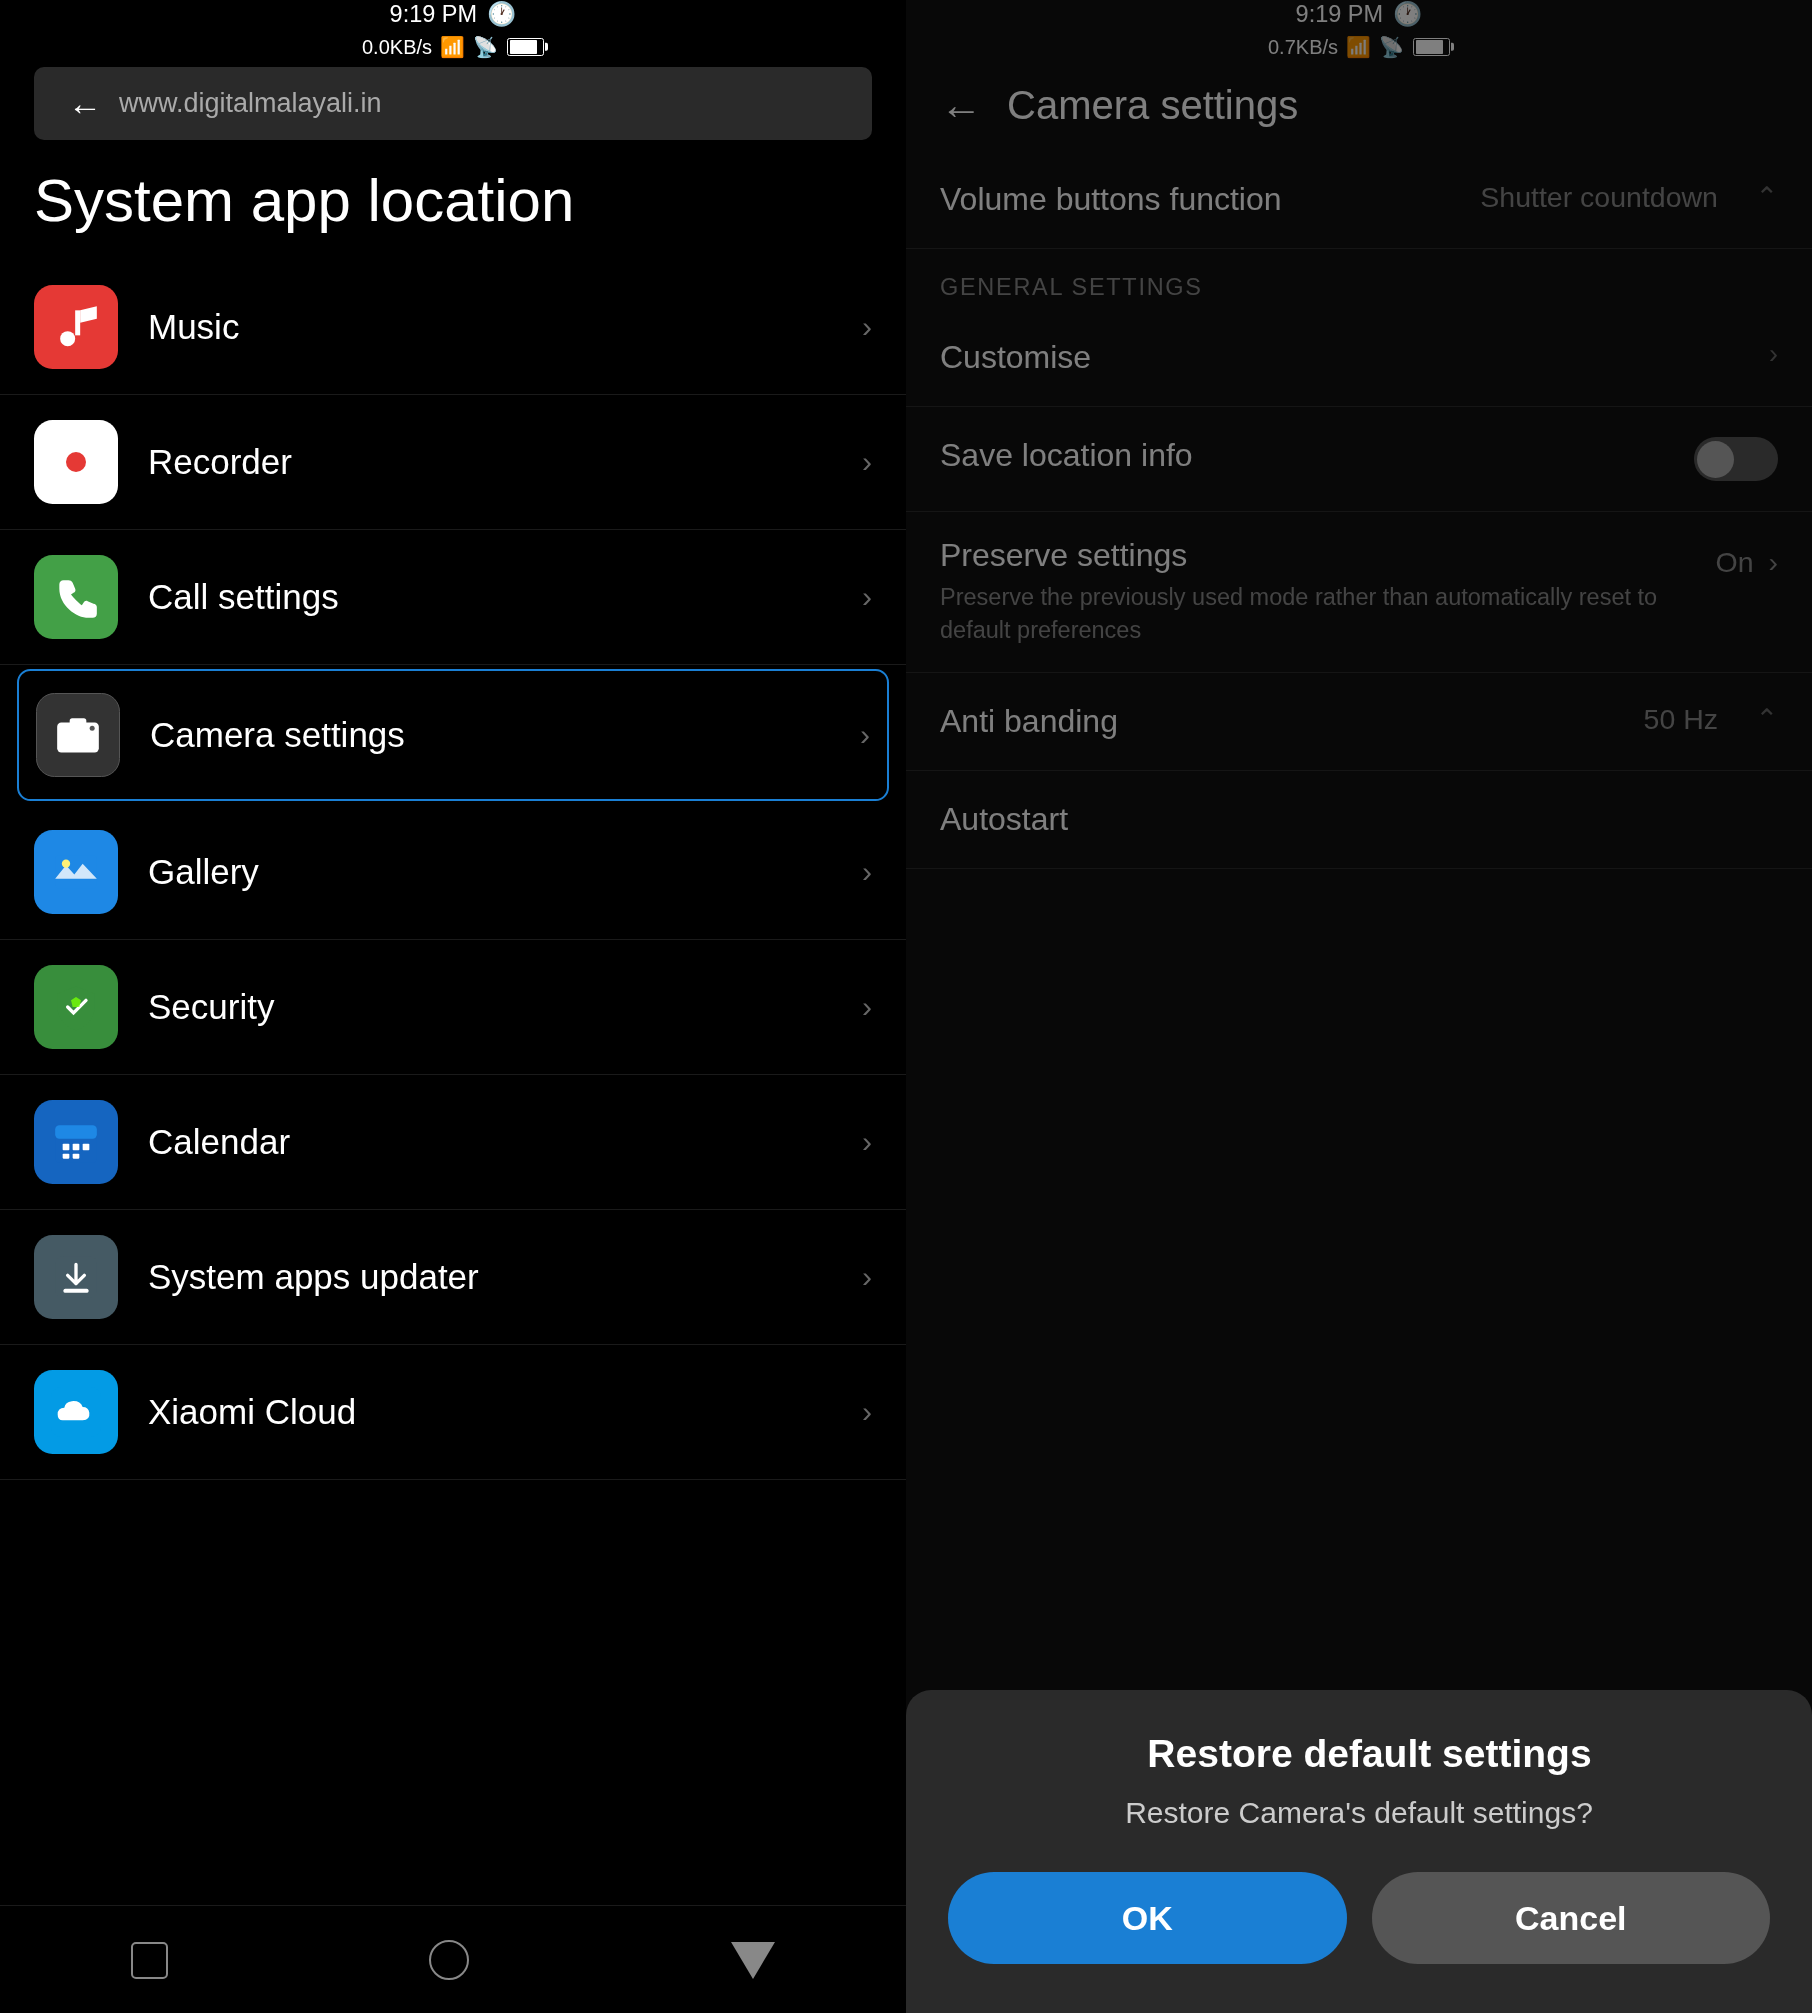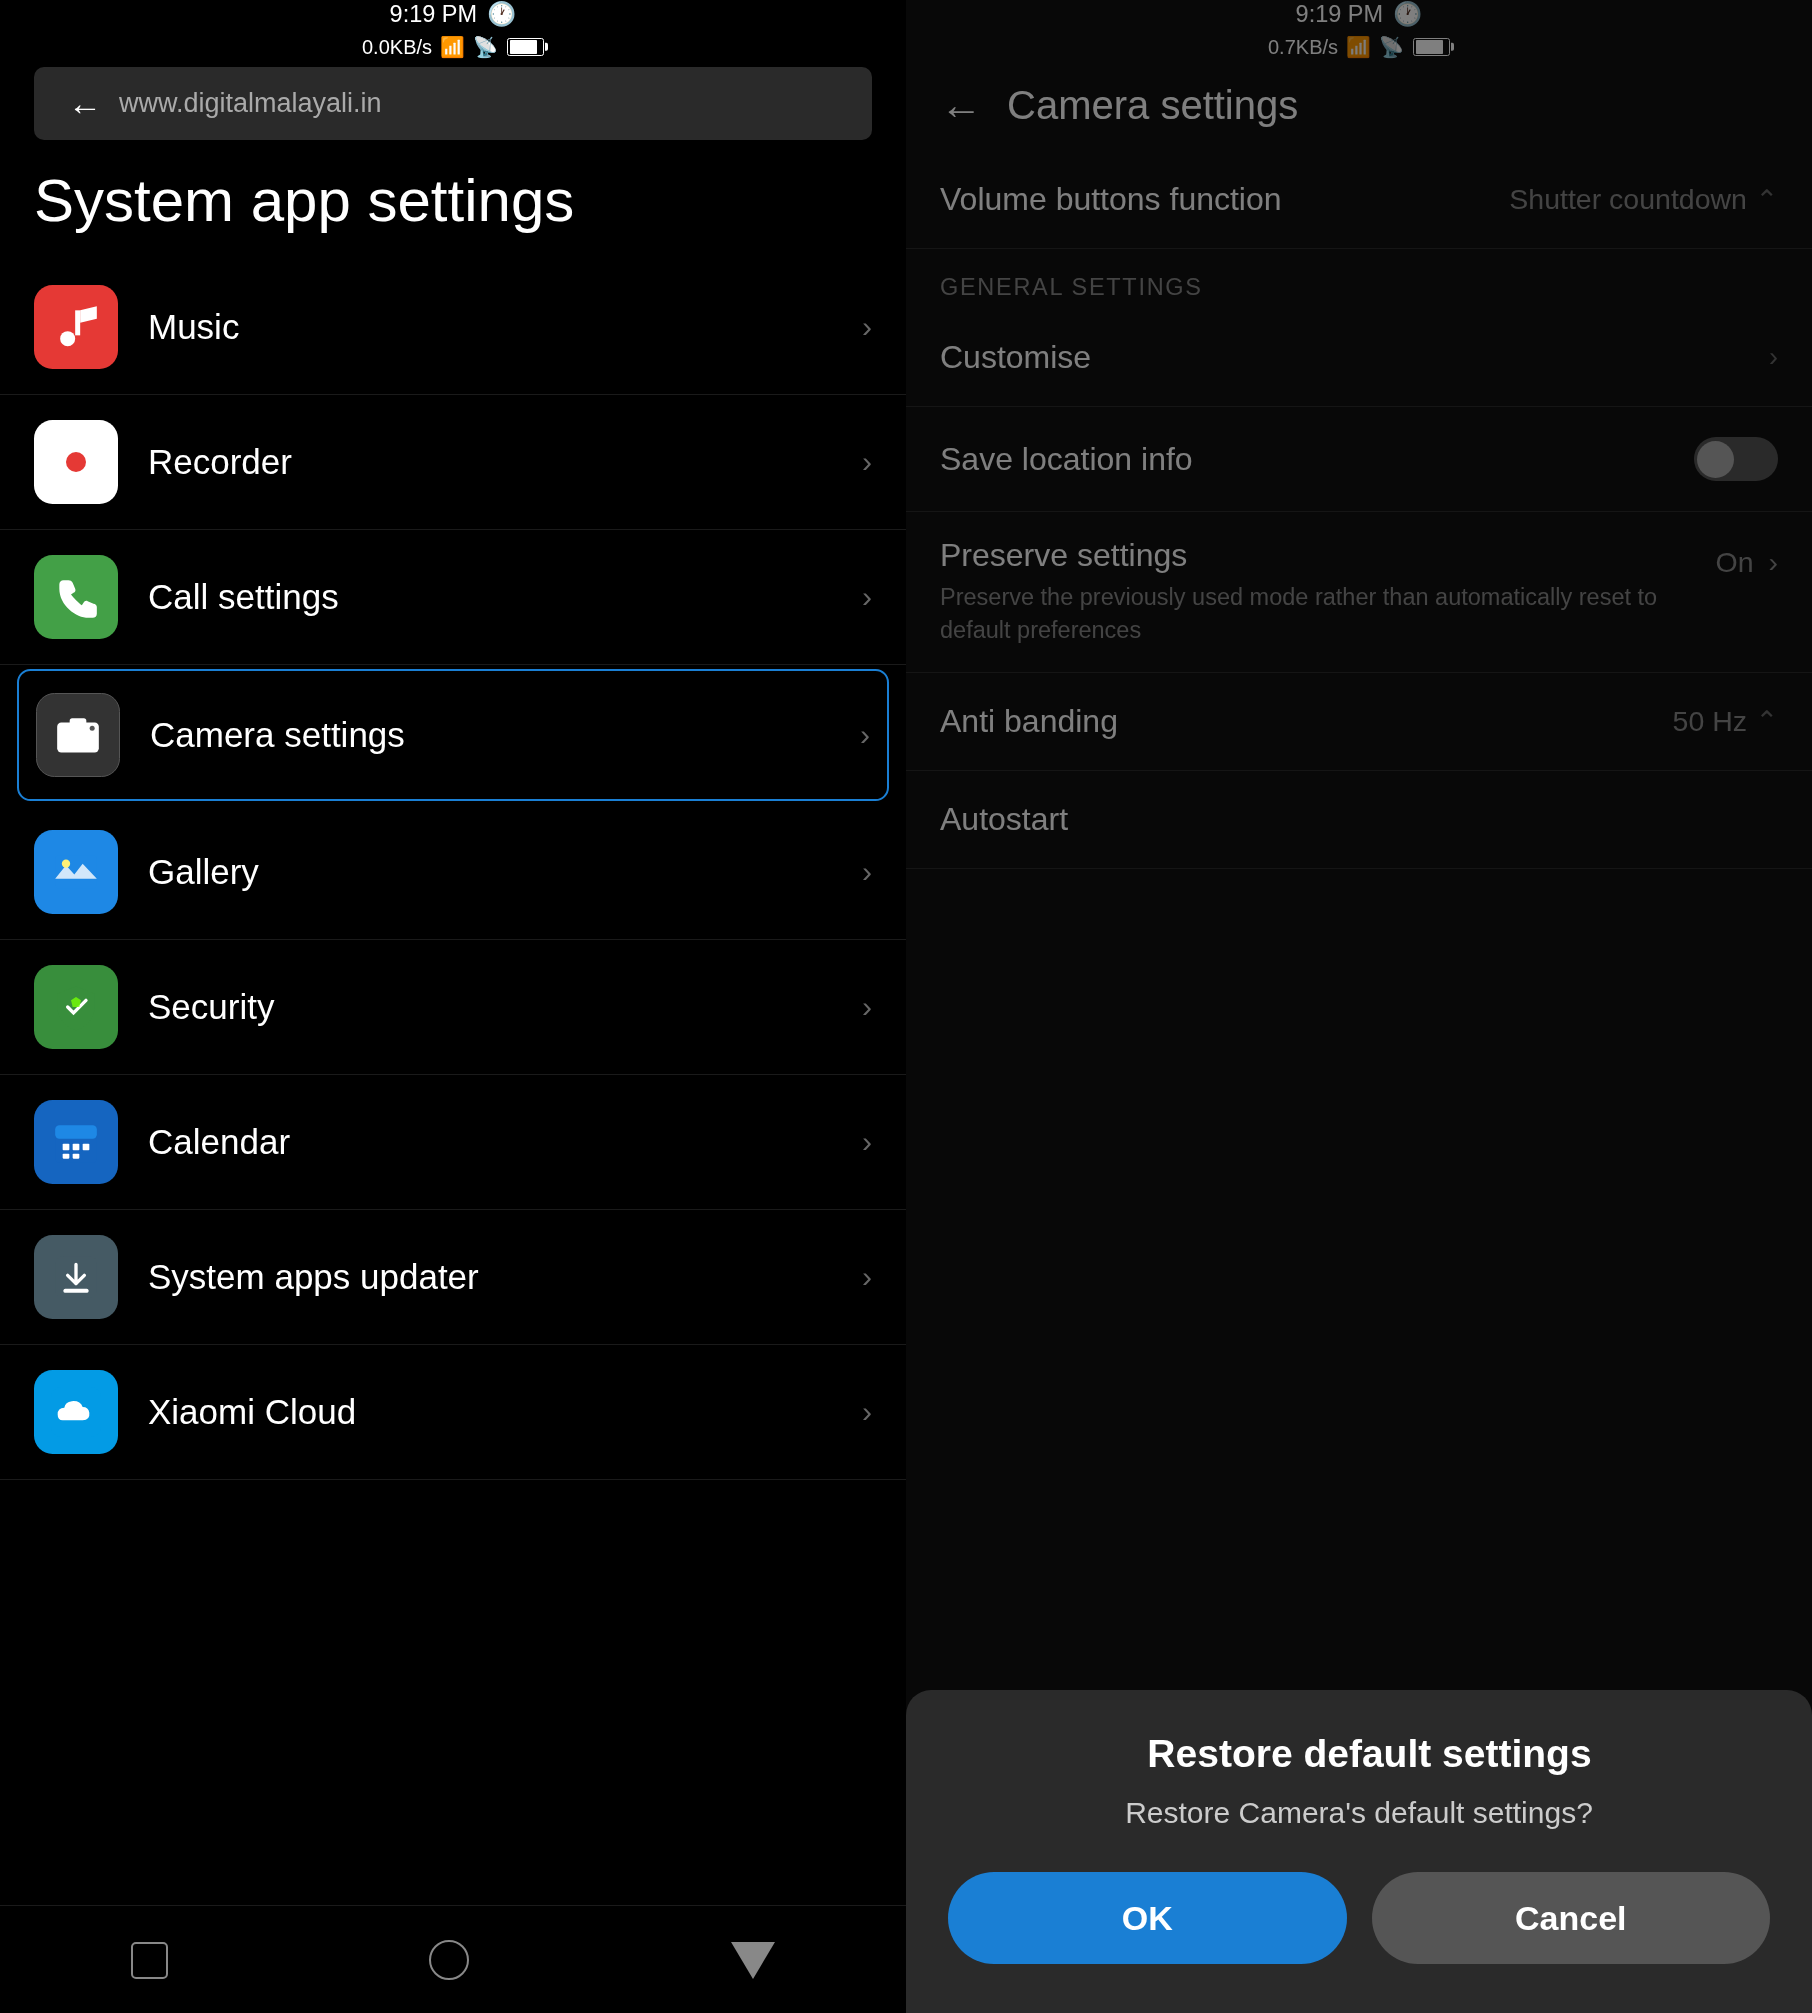--- a/index.html
+++ b/index.html
@@ -184,23 +184,23 @@
       font-weight: 500;
     }
 
     
     .settings-list {
       flex: 1;
       overflow: hidden;
     }
     .settings-item {
       display: flex;
-      align-items: center;
       padding: 30px 34px;
       border-bottom: 0.8px solid #2a2a2a;
+      gap: 29px;
     }
     .settings-item-label {
       color: #fff;
       font-size: 32px;
       flex: 1;
     }
     .settings-item-value {
       color: #888;
       font-size: 28.5px;
       margin-right: 8.4px;
@@ -384,21 +384,21 @@
         <div class="battery-fill" style="width:85%;"></div>
       </div>
     </div>
   </div>
 
   <div class="url-bar">
     <span class="url-bar-back">←</span>
     <span class="url-bar-text">www.digitalmalayali.in</span>
   </div>
 
-  <div class="page-title">System app settings</div>
+  <div class="page-title">System app location</div>
 
   <div class="app-list">
 
     <div class="app-item">
       <div class="app-icon icon-music">
         <svg viewBox="0 0 60 60" fill="white">
             <circle cx="20" cy="44" r="9"></circle>
             <rect x="29" y="10" width="6" height="30"></rect>
             <path d="M35 10 L55 5 L55 20 L35 25 Z" fill="white"></path>
           </svg>

